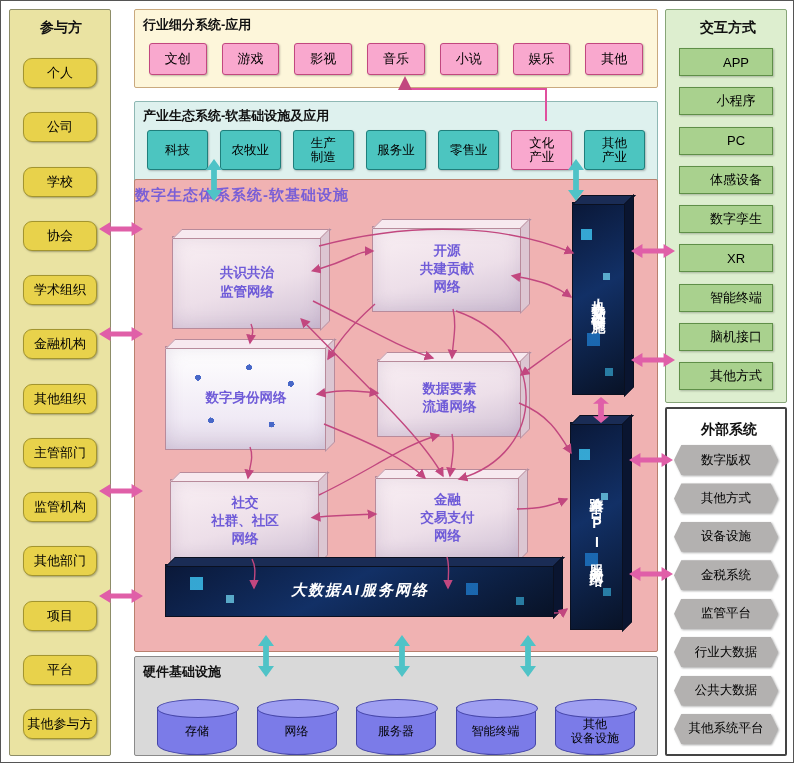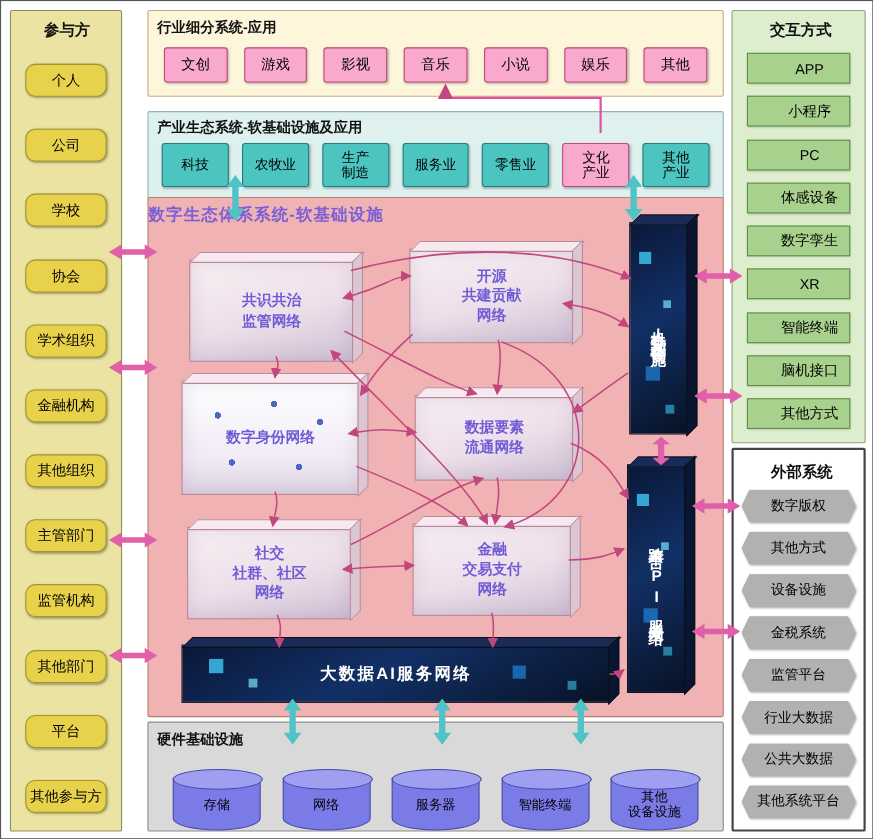--- a/index.html
+++ b/index.html
@@ -67,27 +67,27 @@
                        linear-gradient(60deg,rgba(30,120,200,.8),rgba(30,120,200,.8)) 14px 130px / 13px 13px no-repeat,
                        linear-gradient(60deg,rgba(60,190,235,.6),rgba(60,190,235,.6)) 32px 165px / 8px 8px no-repeat,
                        linear-gradient(150deg,#0a1838,#123066 45%,#081226); }
   .pillar::after { content:""; position:absolute; top:-4px; right:-8.5px; width:8px; height:100%;
                    background:#0a1530; border:1px solid #0a1020; transform:skewY(-45deg); }
   .pillar::before { content:""; position:absolute; top:-8px; left:4px; width:100%; height:8px;
                     background:#1a2c55; border:1px solid #0a1020; transform:skewX(-45deg); }
   .p1 { left:437px; top:22px;  height:193px; }
   .p2 { left:435px; top:242px; height:208px; }
 
-  .bigdata { position:absolute; left:30px; top:406px; width:390px; height:53px; display:flex; align-items:center; justify-content:center;
+  .bigdata { position:absolute; left:30px; top:384px; width:390px; height:53px; display:flex; align-items:center; justify-content:center;
              color:#fff; font-weight:bold; font-size:15px; letter-spacing:2px; border:1px solid #0a1020; z-index:3;
              background:linear-gradient(60deg,rgba(60,190,235,.85),rgba(60,190,235,.85)) 24px 12px / 13px 13px no-repeat,
                         linear-gradient(60deg,rgba(120,225,250,.7),rgba(120,225,250,.7)) 60px 30px / 8px 8px no-repeat,
                         linear-gradient(60deg,rgba(30,120,200,.8),rgba(30,120,200,.8)) 300px 18px / 12px 12px no-repeat,
                         linear-gradient(60deg,rgba(60,190,235,.6),rgba(60,190,235,.6)) 350px 32px / 8px 8px no-repeat,
-                        linear-gradient(150deg,#0a1838,#123066 45%,#081226); }
+                        linear-gradient(150deg,#0a1838,#123066 45%,#081226);font-style:italic; }
   .bigdata::before { content:""; position:absolute; top:-8px; left:4px; width:100%; height:8px;
                      background:#1a2c55; border:1px solid #0a1020; transform:skewX(-45deg); }
   .bigdata::after { content:""; position:absolute; top:-4px; right:-8.5px; width:8px; height:100%;
                     background:#0a1530; border:1px solid #0a1020; transform:skewY(-45deg); }
 
   
   .hardware { left:133px; top:655px; width:524px; height:100px; background:#d9d9d9; border:1px solid #8a8a8a; }
   .hardware .panel-title { margin:6px 0 0 8px; }
   .cyl-row { display:flex; justify-content:space-between; padding:22px 22px 0 22px; }
   .cyl { position:relative; width:80px; height:48px; margin-top:4px;
@@ -138,20 +138,21 @@
     <div class="pill">个人</div>
         <div class="pill">公司</div>
         <div class="pill">学校</div>
         <div class="pill">协会</div>
         <div class="pill">学术组织</div>
         <div class="pill">金融机构</div>
         <div class="pill">其他组织</div>
         <div class="pill">主管部门</div>
         <div class="pill">监管机构</div>
         <div class="pill">其他部门</div>
+        <div class="pill">项目</div>
         <div class="pill">平台</div>
         <div class="pill">其他参与方</div>
       </div>
   </aside>
 
   <section class="panel industry">
     <div class="panel-title">行业细分系统-应用</div>
     <div class="chip-row">
 
     <div class="chip">文创</div>

